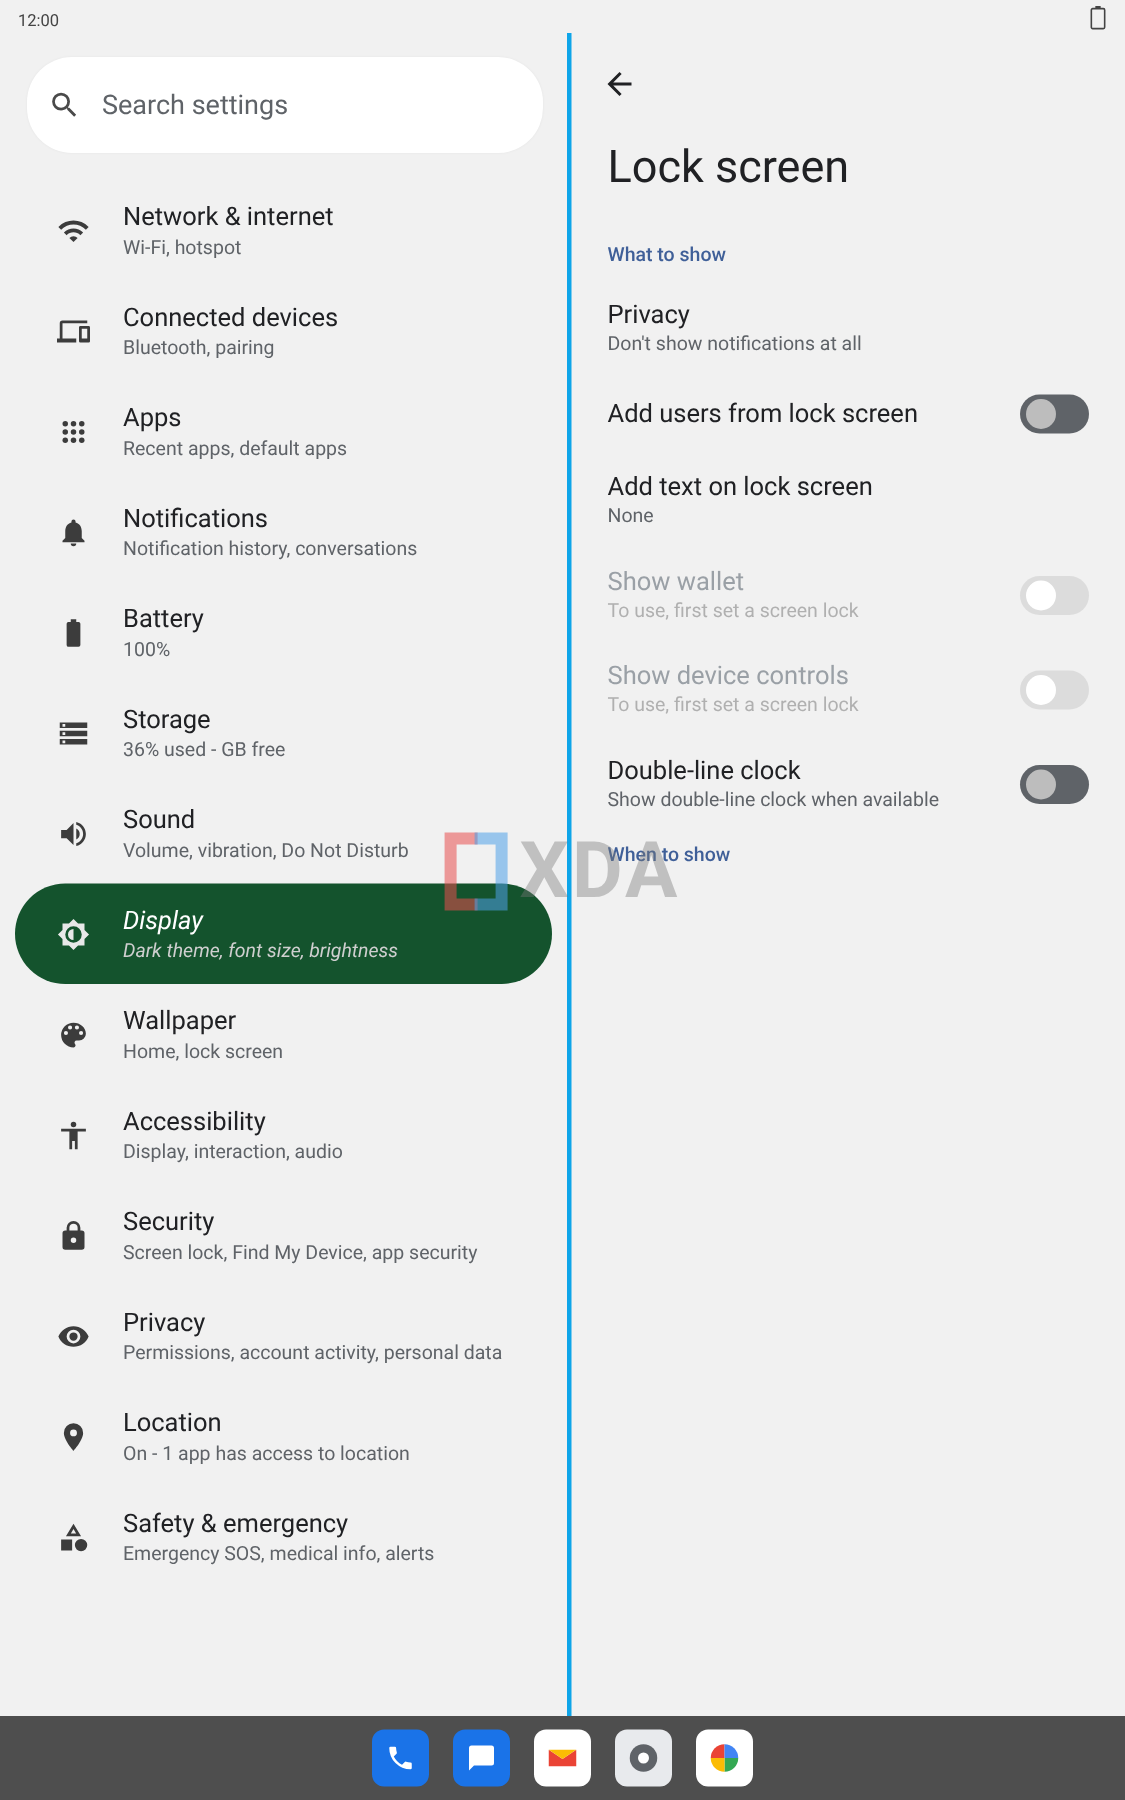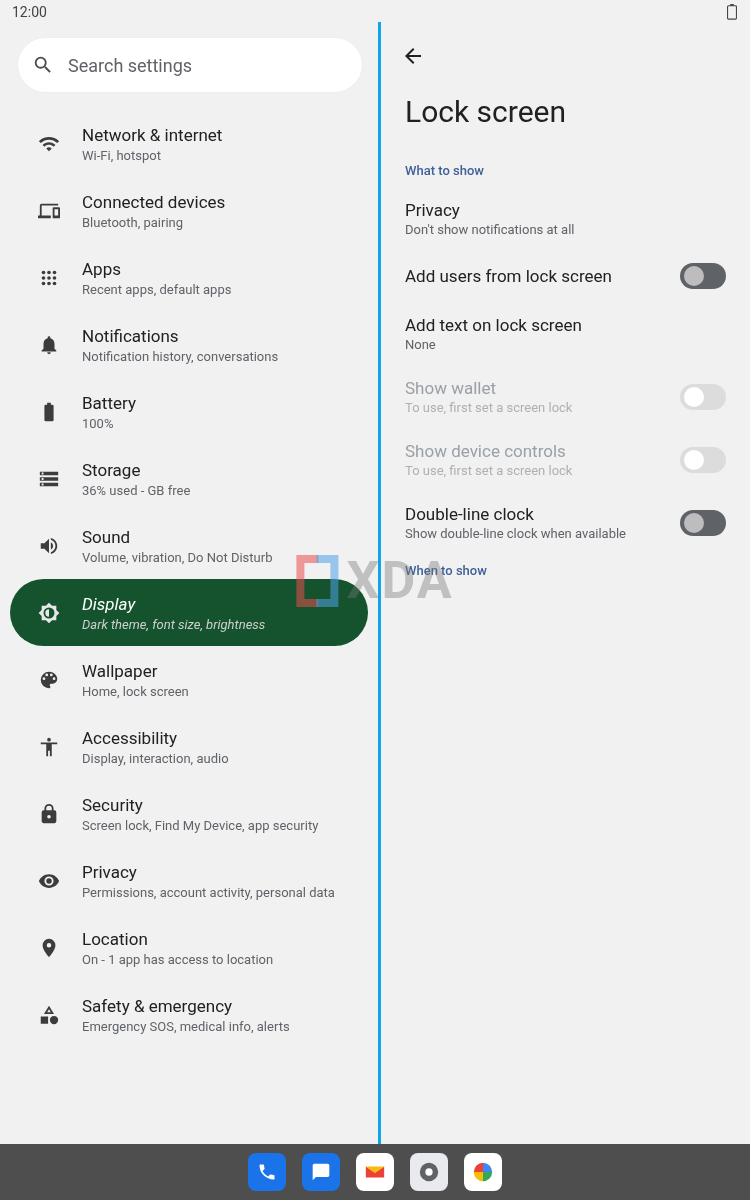--- a/index.html
+++ b/index.html
@@ -9,23 +9,23 @@
   font-family: Roboto, 'Segoe UI', Arial, sans-serif;
   background: #f1f1f1;
   display: flex;
   flex-direction: column;
   overflow: hidden;
   position: relative;
 }
 .status-bar {
   display: flex;
   justify-content: space-between;
-  align-items: flex-start;
+  align-items: flex-end;
   padding: 4px 12px 2px 12px;
-  font-size: 14px;
+  font-size: 11px;
   color: #444;
   height: 22px;
 }
 .status-right { display:flex; gap:4px; align-items:center; }
 .main {
   display: flex;
   flex: 1;
   overflow: hidden;
   border-top: 0;
 }
@@ -33,21 +33,21 @@
 .left {
   width: 378px;
   background: #f1f1f1;
   padding: 10px 0 0 0;
   overflow-y: auto;
 }
 .search-bar {
   margin: 6px 16px 18px 18px;
   background: #fff;
   border-radius: 30px;
-  height: 54px;
+  height: 64px;
   display: flex;
   align-items: center;
   padding: 0 14px;
   box-shadow: 0 0 2px rgba(0,0,0,0.05);
 }
 .search-bar svg { width: 22px; height: 22px; fill:#4a4a4a; }
 .search-bar span {
   margin-left: 14px;
   color: #5f6368;
   font-size: 18px;

